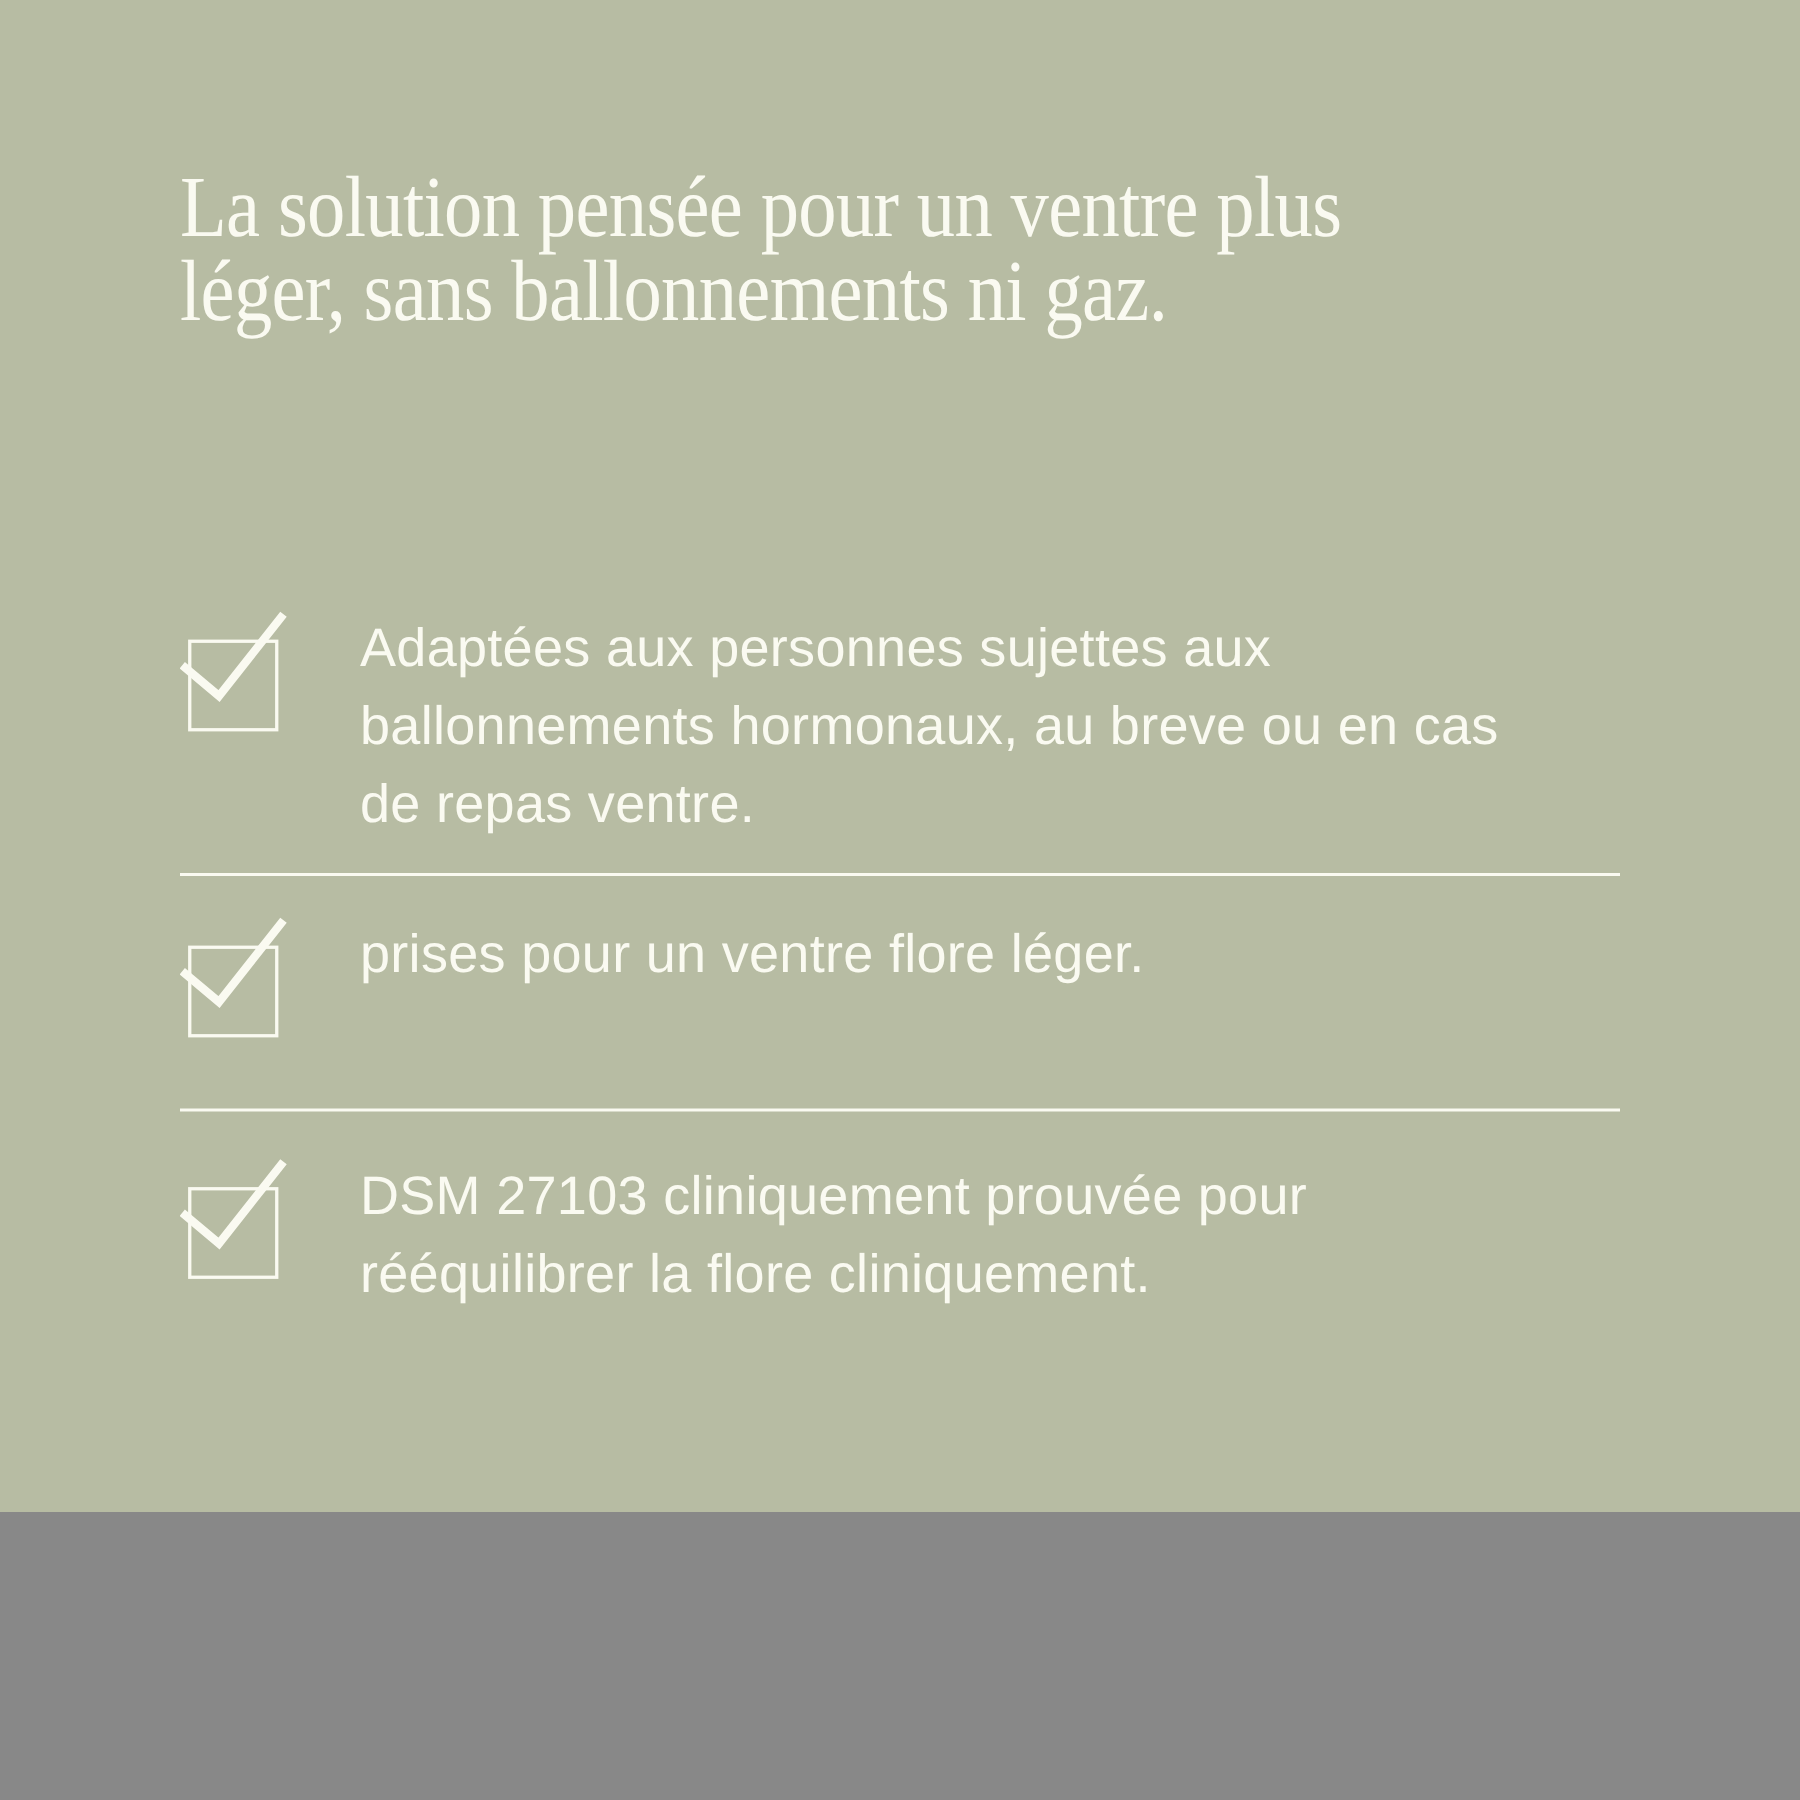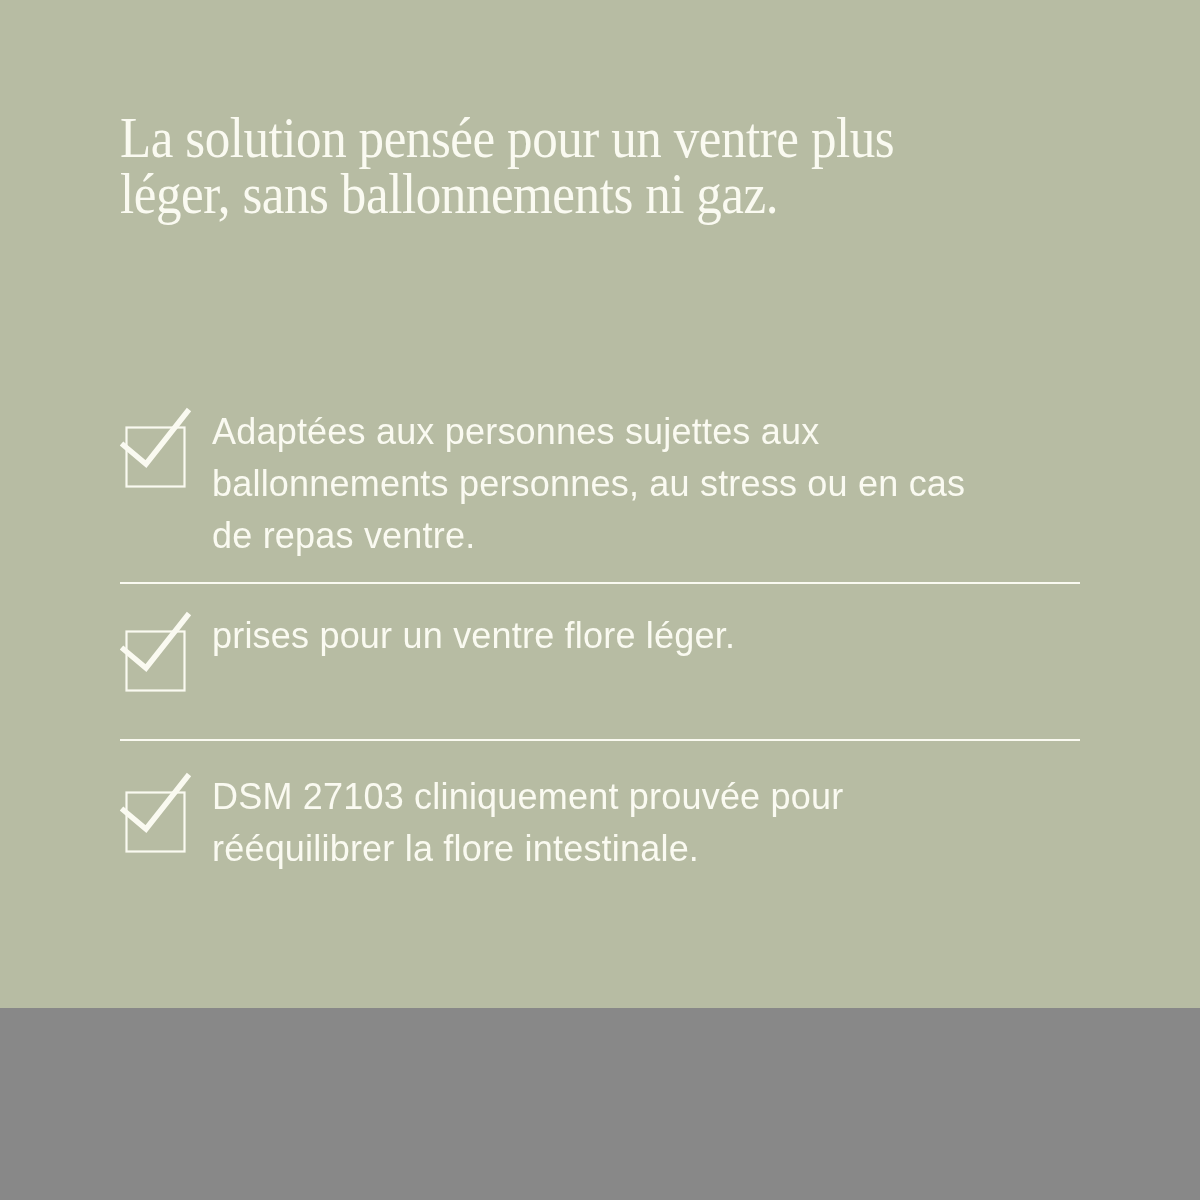--- a/index.html
+++ b/index.html
@@ -33,21 +33,21 @@
   }
   .headline .hl-line {
     display: block;
   }
   .benefit-row {
     position: absolute;
     left: 120px;
     width: 960px;
     display: flex;
     align-items: flex-start;
-    gap: 20px;
+    gap: 48px;
   }
   .benefit-row .check-icon {
     flex: 0 0 auto;
     display: block;
   }
   .benefit-text {
     margin: 0;
     font-size: 36px;
     line-height: 52px;
     font-weight: 400;
@@ -88,21 +88,21 @@
     <span class="hl-line">léger, sans ballonnements ni gaz.</span>
   </h1>
 
   <div class="benefit-row" style="top:406px">
     <svg class="check-icon" width="72" height="84" viewBox="0 0 72 84" aria-hidden="true">
       <rect x="6.5" y="21.5" width="58" height="59"></rect>
       <polyline points="1.5,37.5 26,58 69,3.5"></polyline>
     </svg>
     <p class="benefit-text">
       <span class="b-line">Adaptées aux personnes sujettes aux</span>
-      <span class="b-line">ballonnements personnes, au stress ou en cas</span>
+      <span class="b-line">ballonnements hormonaux, au breve ou en cas</span>
       <span class="b-line">de repas ventre.</span>
     </p>
   </div>
 
   <div class="divider" style="top:582px"></div>
 
   <div class="benefit-row" style="top:610px">
     <svg class="check-icon" width="72" height="84" viewBox="0 0 72 84" aria-hidden="true">
       <rect x="6.5" y="21.5" width="58" height="59"></rect>
       <polyline points="1.5,37.5 26,58 69,3.5"></polyline>
@@ -114,17 +114,17 @@
 
   <div class="divider" style="top:739px"></div>
 
   <div class="benefit-row" style="top:771px">
     <svg class="check-icon" width="72" height="84" viewBox="0 0 72 84" aria-hidden="true">
       <rect x="6.5" y="21.5" width="58" height="59"></rect>
       <polyline points="1.5,37.5 26,58 69,3.5"></polyline>
     </svg>
     <p class="benefit-text">
       <span class="b-line">DSM 27103 cliniquement prouvée pour</span>
-      <span class="b-line">rééquilibrer la flore intestinale.</span>
+      <span class="b-line">rééquilibrer la flore cliniquement.</span>
     </p>
   </div>
 
 </div>
 
 </body></html>

